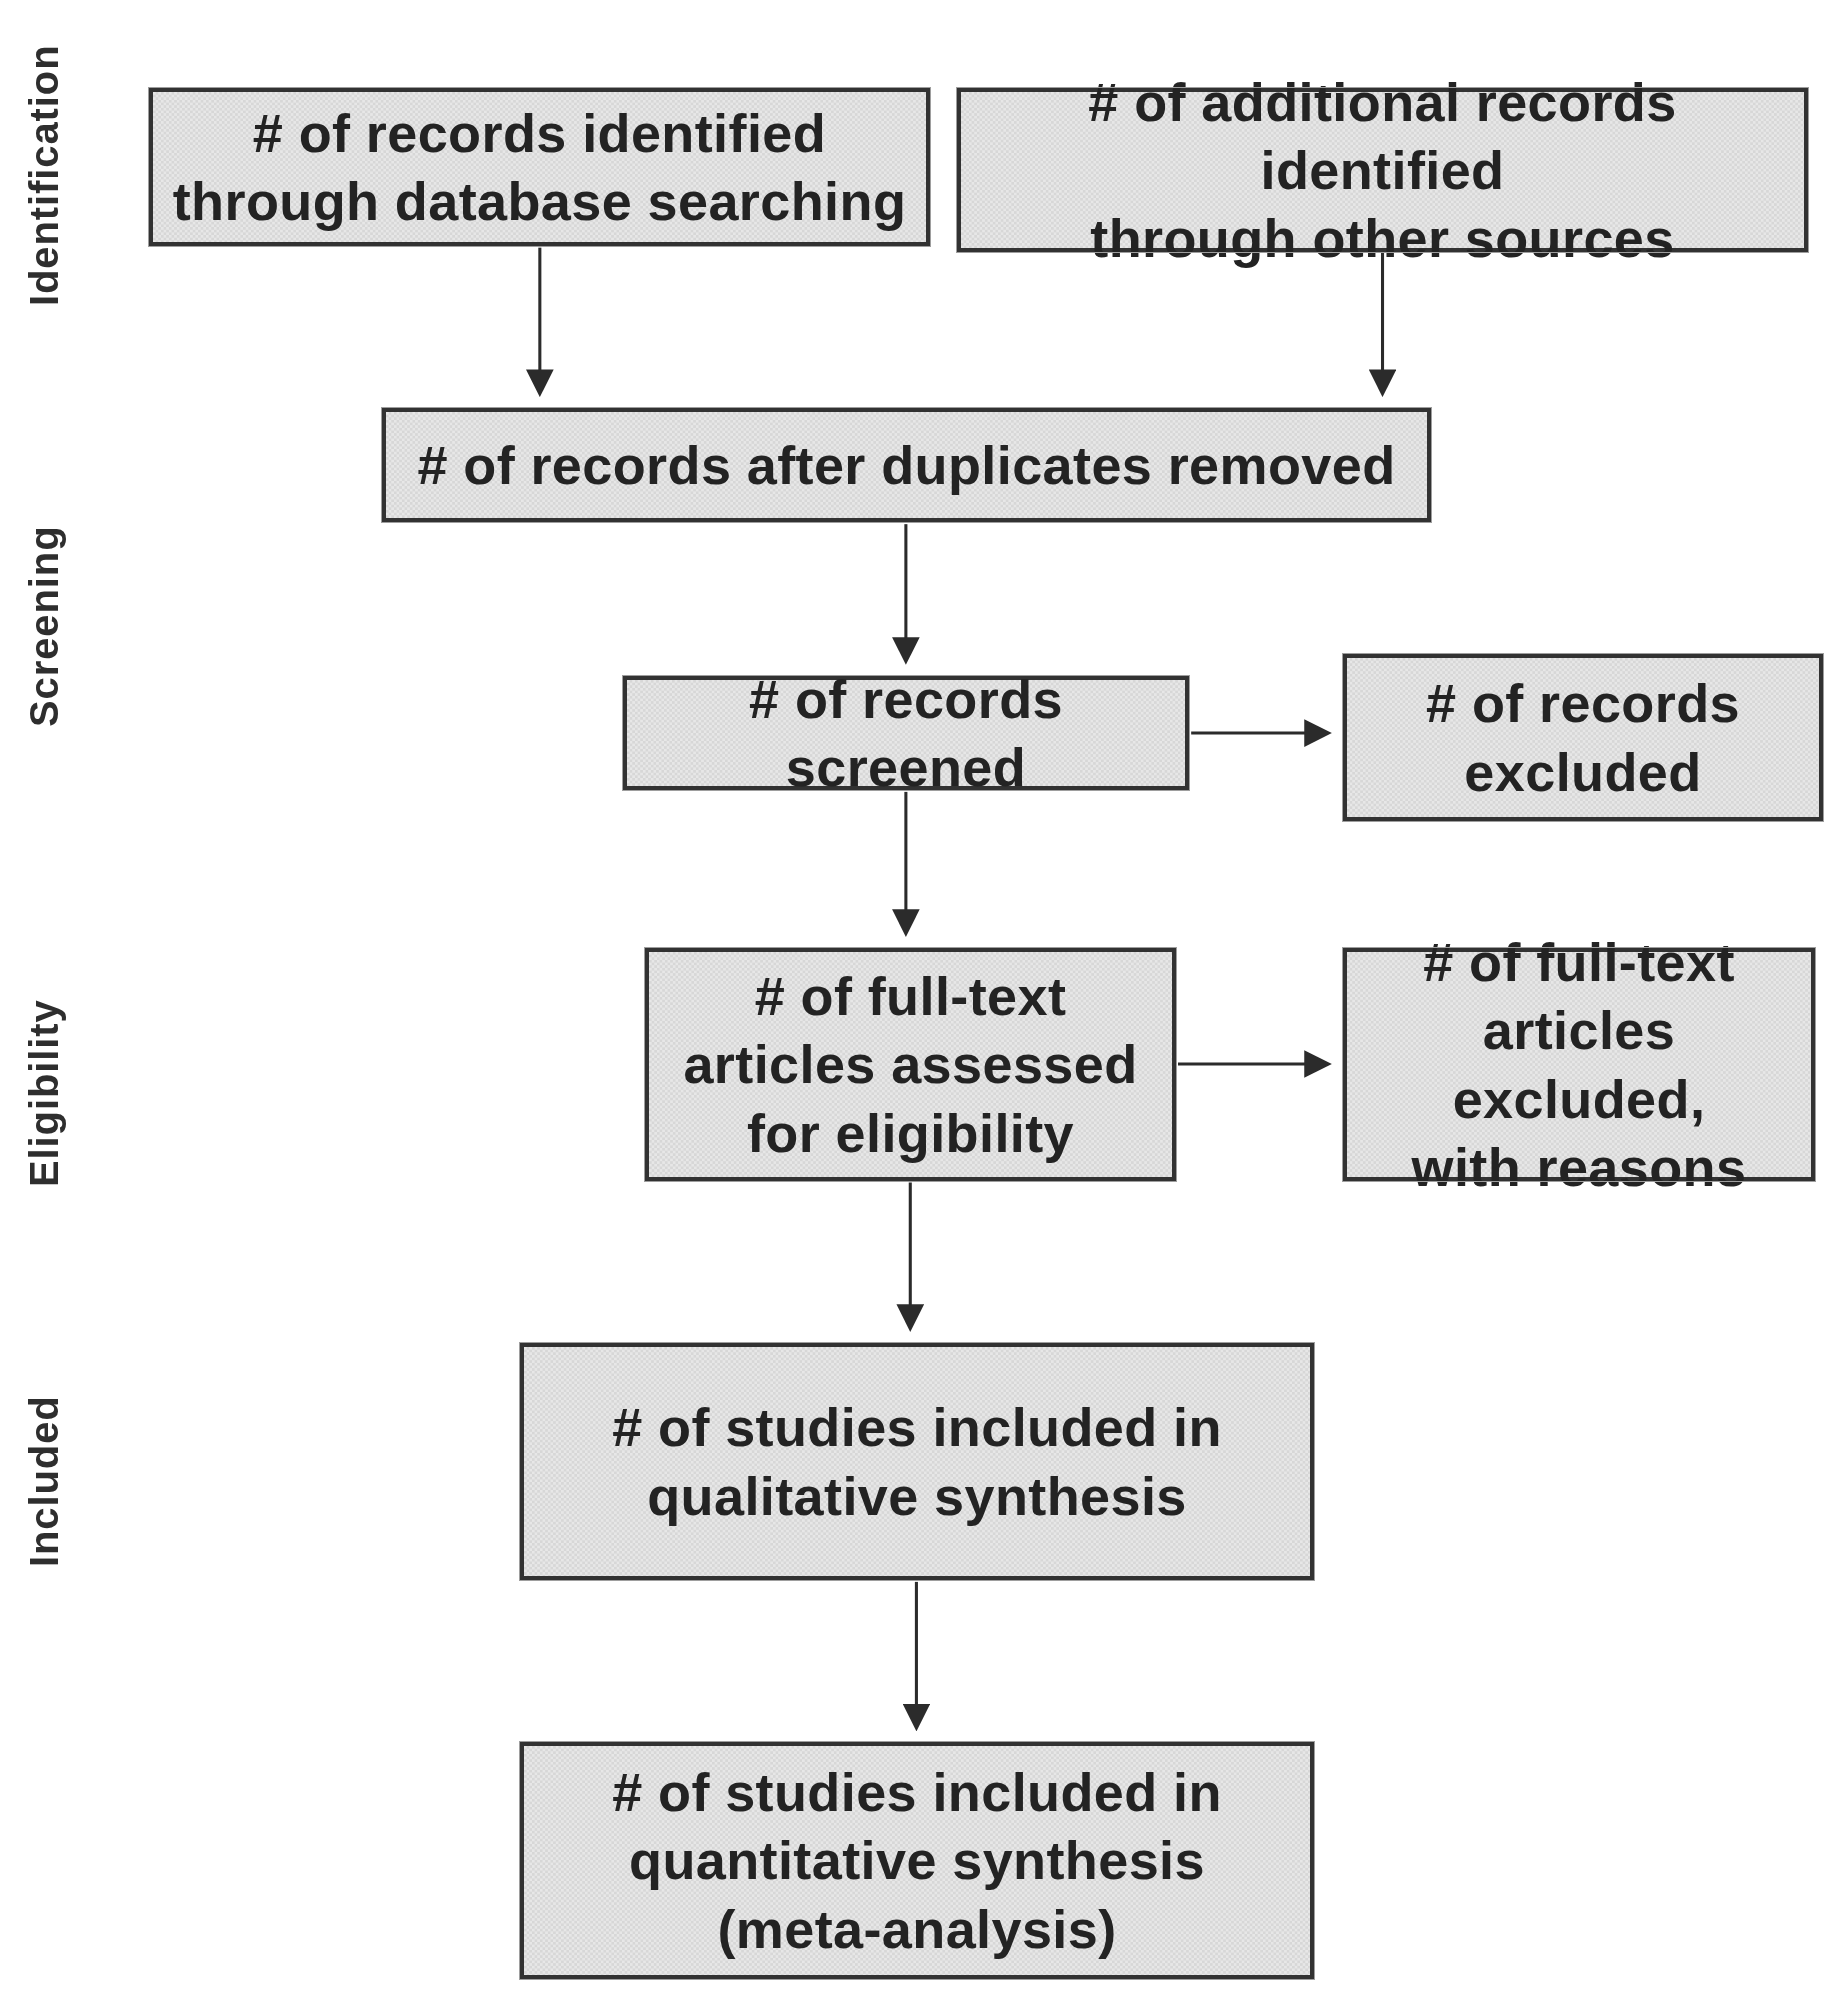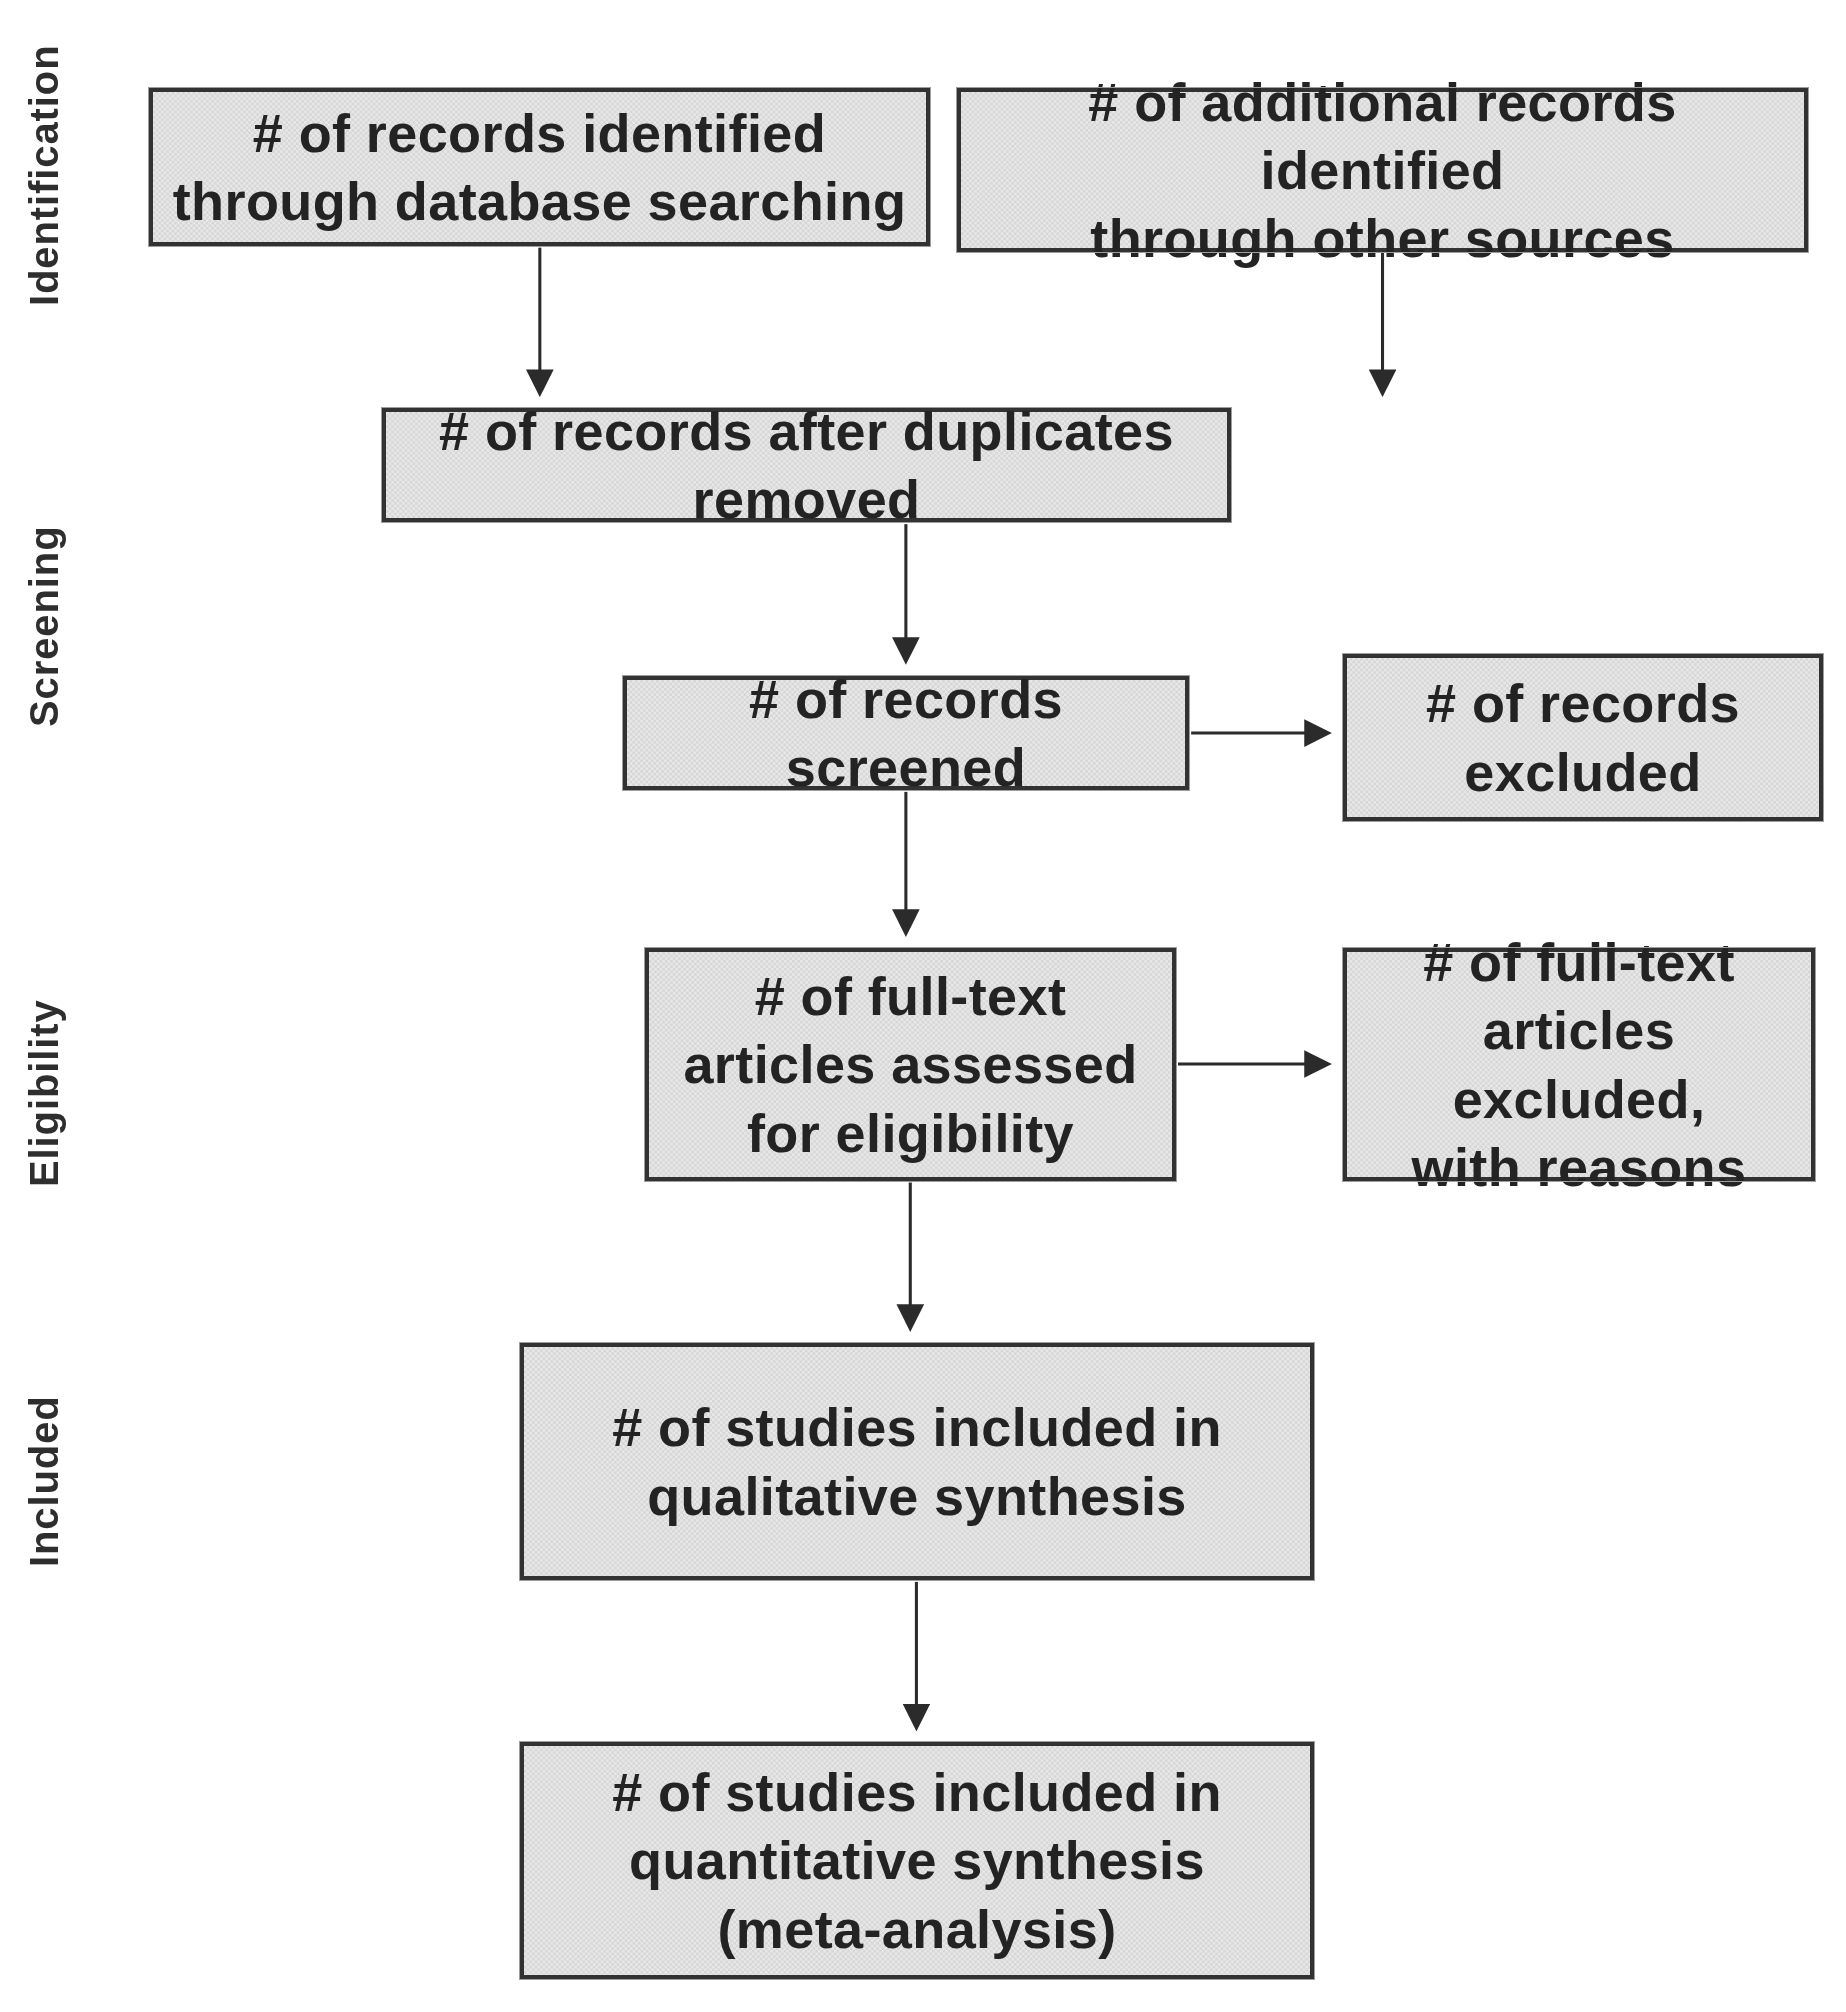--- a/index.html
+++ b/index.html
@@ -33,21 +33,21 @@
   .box-text {
     white-space: pre-line;
     font-weight: 700;
     font-size: 54px;
     line-height: 1.26;
     letter-spacing: 0.4px;
     color: #232323;
   }
   .b1 { left: 149px;  top: 88px;  width: 781px;  height: 158px; }
   .b2 { left: 957px; top: 88px;  width: 851px;  height: 164px; }
-  .b3 { left: 382px;  top: 408px;  width: 849px; height: 114px; }
+  .b3 { left: 382px;  top: 408px;  width: 1049px; height: 114px; }
   .b4 { left: 623px;  top: 676px;  width: 566px;  height: 114px; }
   .b5 { left: 1343px; top: 654px;  width: 480px;  height: 167px; }
   .b6 { left: 645px;  top: 948px; width: 531px;  height: 233px; }
   .b7 { left: 1343px; top: 948px; width: 472px;  height: 233px; }
   .b8 { left: 520px;  top: 1343px; width: 794px;  height: 237px; }
   .b9 { left: 520px;  top: 1742px; width: 794px;  height: 237px; }
   
   .stage-label {
     position: absolute;
     left: 5.3px;

